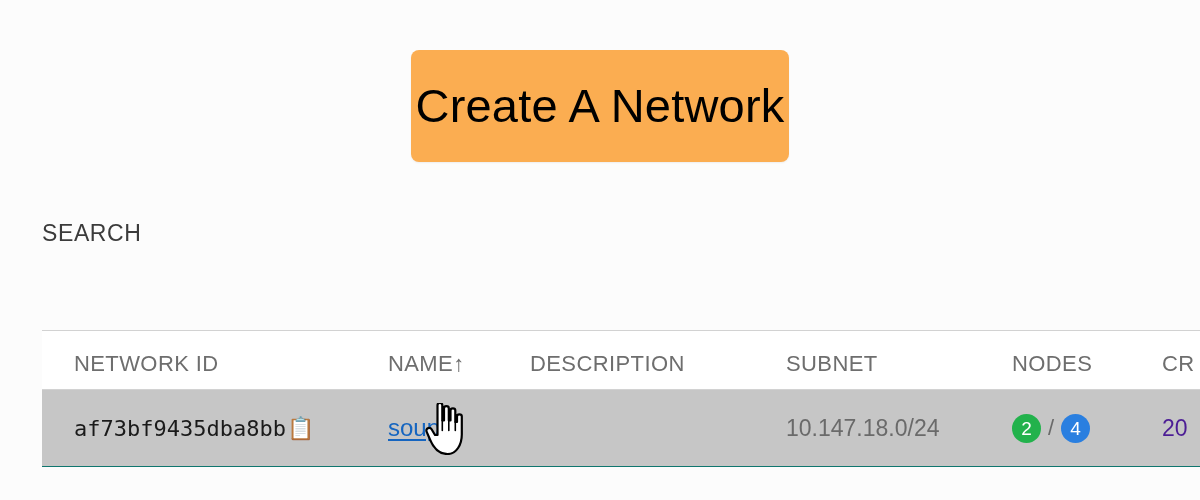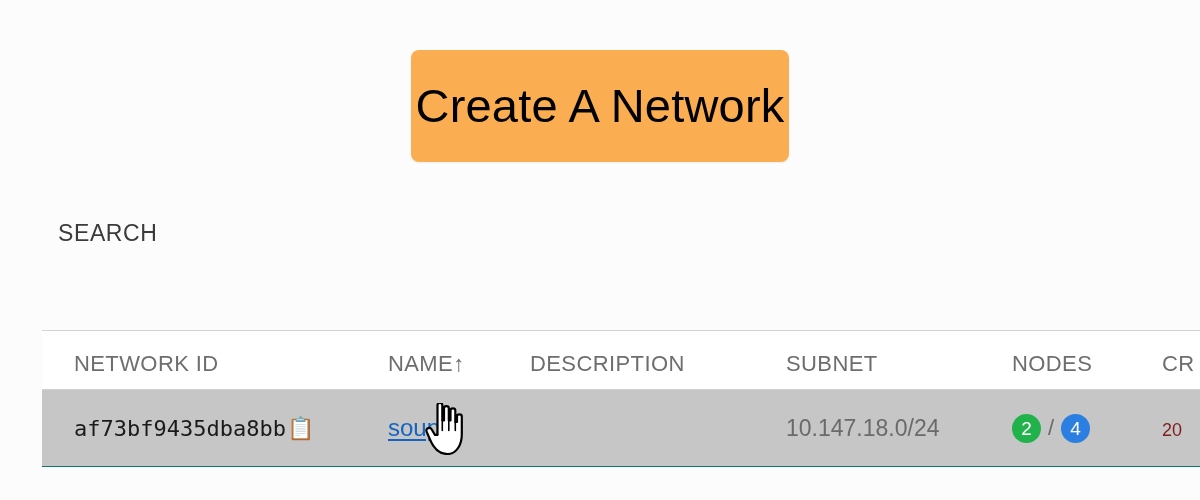--- a/index.html
+++ b/index.html
@@ -36,21 +36,20 @@
     text-align: center;
     box-shadow: 0 1px 2px rgba(0,0,0,0.06);
   }
 
   
   #search-section {
     position: absolute;
     left: 42px;
     top: 218px;
     width: 426px;
-    margin-left: 16px;
   }
   #search-label {
     font-size: 23px;
     color: #3b3b3b;
     letter-spacing: 0.6px;
     line-height: 30px;
     font-weight: 400;
   }
   #search-input {
     display: block;
@@ -136,21 +135,21 @@
     vertical-align: baseline;
   }
   .name-link {
     color: #1565c0;
     font-size: 24px;
     text-decoration: underline;
     text-underline-offset: 3px;
     cursor: pointer;
   }
   .subnet-text { color: #6a6a6a; font-size: 23px; }
-  .created-text { color: #7f1d1d; font-size: 18px; }
+  .created-text { color: #4c1d95; font-size: 23px; }
 
   .node-badge {
     display: inline-block;
     width: 29px;
     height: 29px;
     line-height: 29px;
     border-radius: 50%;
     color: #ffffff;
     font-size: 19px;
     text-align: center;

